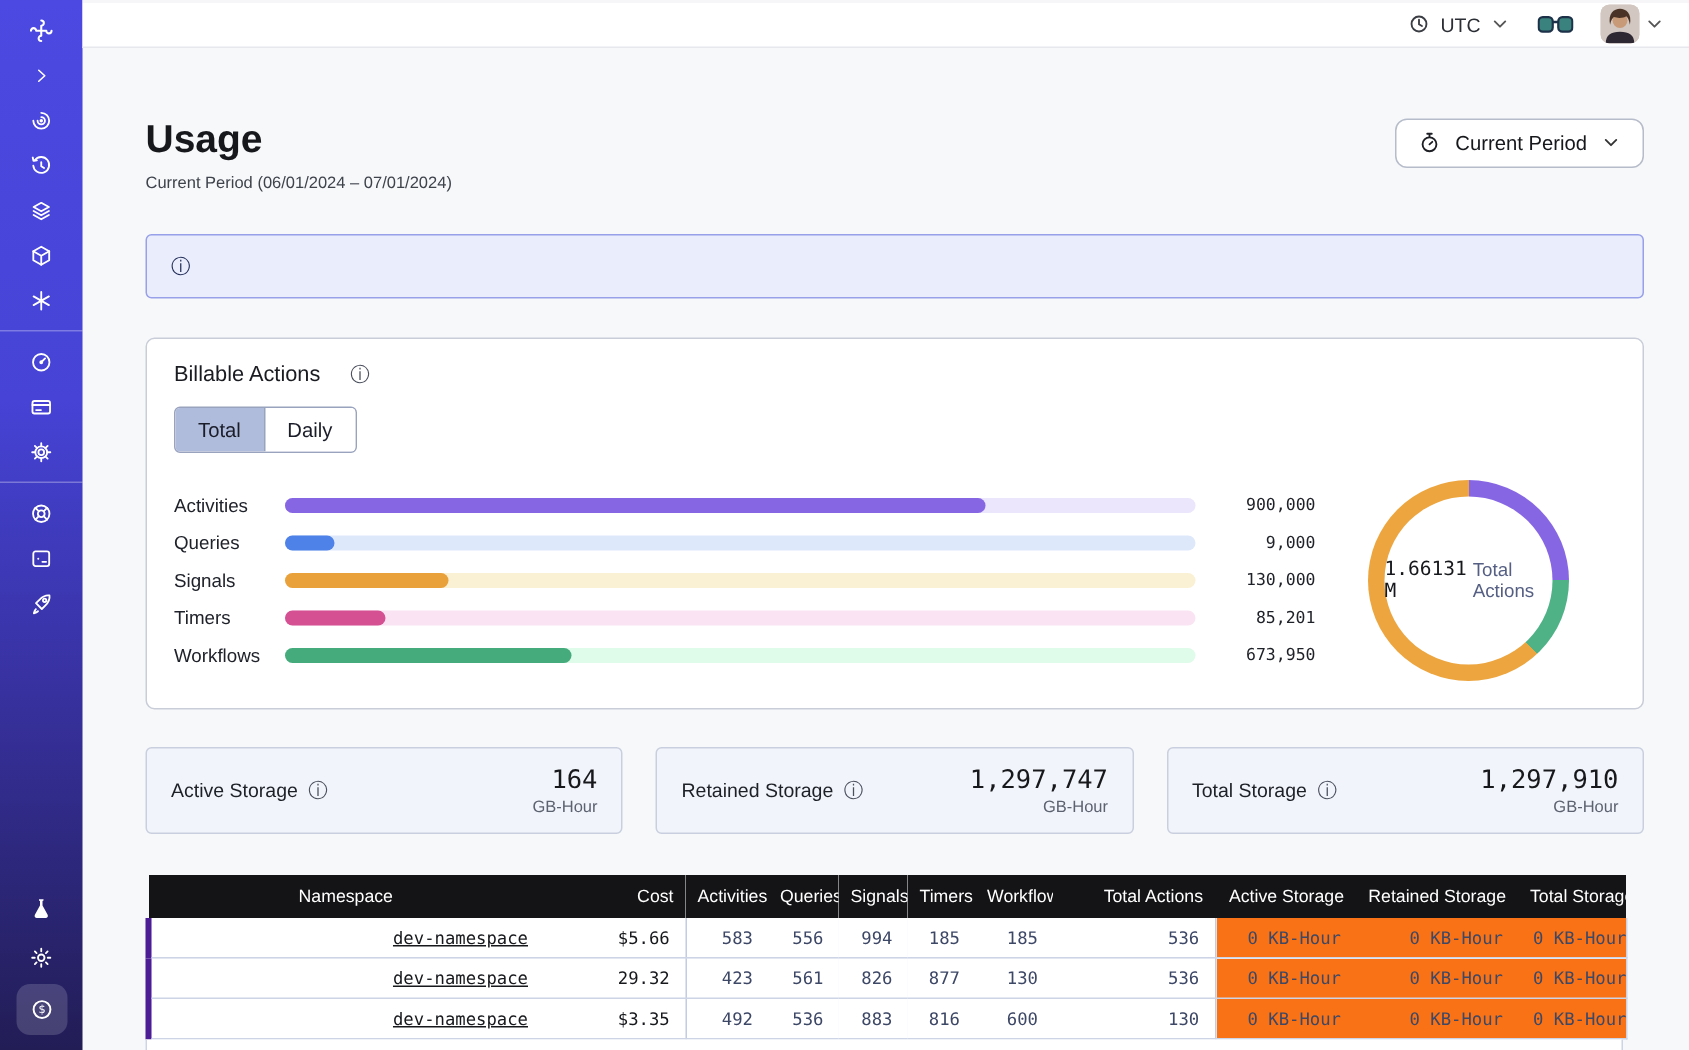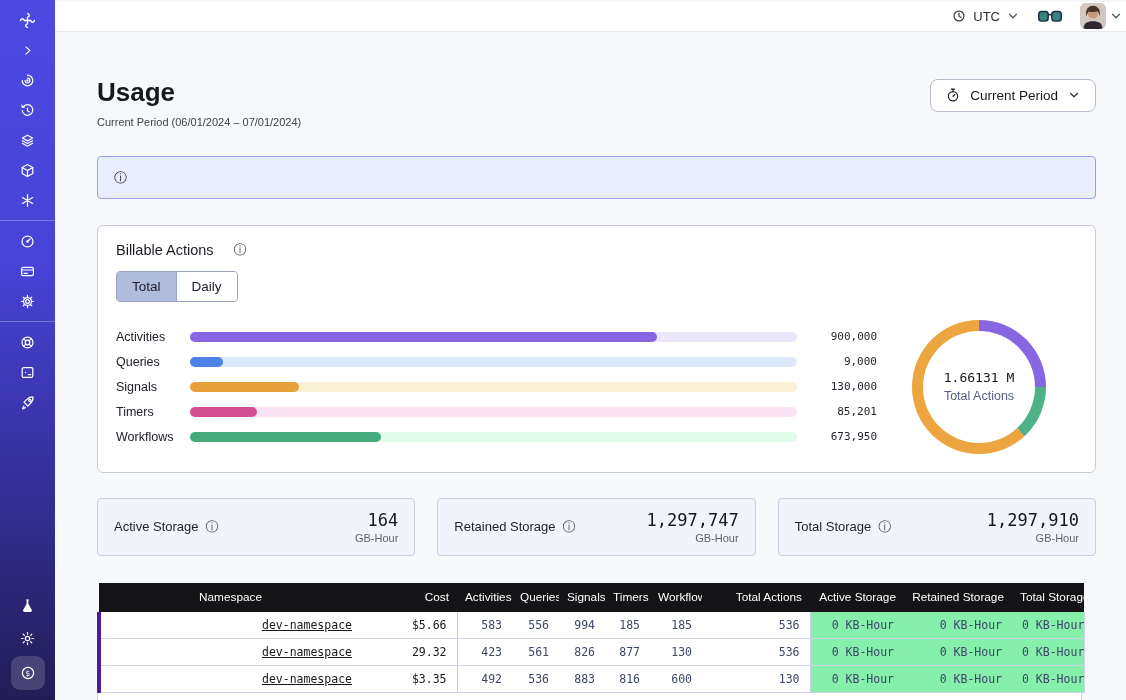--- a/index.html
+++ b/index.html
@@ -12,21 +12,21 @@
     display:flex;flex-direction:column;align-items:center;padding:5px 0 10px;}
   .sb-item{width:34px;height:30px;display:flex;align-items:center;justify-content:center;color:#fff;cursor:pointer}
   .sb-item svg{display:block}
   .sb-divider{width:55px;height:1px;background:rgba(255,255,255,.3);margin:5px 0}
   .sb-bottom{margin-top:auto;display:flex;flex-direction:column;align-items:center;gap:3px}
   .sb-item.active{background:rgba(255,255,255,.16);border-radius:9px;width:34px;height:34px}
 
   
   .main{flex:1;display:flex;flex-direction:column;min-width:0}
   .top-strip{height:3px;background:#f6f6f8}
-  .topbar{height:37px;background:#fff;border-bottom:1px solid #e6e8ee;display:flex;align-items:center;justify-content:flex-end;padding:0 3px;gap:18px}
+  .topbar{height:37px;background:#fff;border-bottom:1px solid #e6e8ee;display:flex;align-items:center;justify-content:flex-end;padding:0 16px;gap:18px}
   .tz{display:flex;align-items:center;gap:6px;font-size:13px;color:#2b2e35;cursor:pointer;font-weight:500}
   .icon-btn{display:flex;align-items:center;cursor:pointer}
   .avatar-wrap{display:flex;align-items:center;gap:3px;cursor:pointer}
   .avatar{width:26px;height:26px;border-radius:6px;overflow:hidden;background:#cfc4bd}
 
   
   .content{padding:0 30px 0 42px;flex:1}
   .title-row{display:flex;justify-content:space-between;align-items:flex-start;margin-top:45px}
   h1{font-size:26px;font-weight:600;color:#17181c;margin:0}
   .subtitle{font-size:11px;color:#3f434c;margin-top:8px}
@@ -46,21 +46,21 @@
 
   .chart-row{display:flex;align-items:center;margin-top:18px}
   .bars{flex:1;display:flex;flex-direction:column;gap:10px;padding-right:4px}
   .bar-row{display:flex;align-items:center;height:15px}
   .bar-label{width:74px;font-size:12.5px;color:#20222b}
   .bar-track{flex:1;height:10px;border-radius:5px;position:relative}
   .bar-fill{position:absolute;left:0;top:0;height:10px;border-radius:5px}
   .bar-value{width:80px;text-align:right;font-family:"DejaVu Sans Mono",monospace;font-size:11px;color:#1f2128}
   .donut-wrap{width:196px;display:flex;justify-content:center}
   .donut{width:134px;height:134px;border-radius:50%;display:flex;align-items:center;justify-content:center}
-  .donut-hole{width:112px;height:112px;border-radius:50%;background:#fff;display:flex;flex-direction:column;align-items:center;justify-content:center;gap:4px}
+  .donut-hole{width:112px;height:112px;border-radius:50%;background:#fff;display:flex;flex-direction:row;align-items:center;justify-content:center;gap:4px}
   .donut-value{font-family:"DejaVu Sans Mono",monospace;font-size:13px;color:#17181c}
   .donut-sub{font-size:12.5px;color:#555f83}
 
   .storage-row{display:flex;gap:22px;margin-top:25px}
   .storage-card{flex:1;background:#f1f4fa;border:1px solid #c9cfde;border-radius:4px;padding:8px 16px;display:flex;justify-content:space-between;align-items:center;height:58px}
   .storage-label{font-size:13px;color:#1e2027;display:flex;gap:7px;align-items:center}
   .storage-label .info-glyph{color:#4a4f5c}
   .sv{text-align:right}
   .sv-num{font-family:"DejaVu Sans Mono",monospace;font-size:17px;color:#17181c}
   .sv-unit{font-size:11px;color:#5d6270;margin-top:2px}
@@ -68,21 +68,21 @@
   .table-wrap{margin-top:27px;width:985px}
   table{border-collapse:collapse;table-layout:fixed;width:985px}
   thead th{background:#141417;color:#fff;font-size:11.8px;font-weight:500;height:29px;padding:0 8px;text-align:right;white-space:nowrap;overflow:hidden}
   thead th.first{text-align:center;}
   tbody td{background:#fff;height:27px;font-family:"DejaVu Sans Mono",monospace;font-size:11.5px;color:#3d4766;text-align:right;
     padding:0 10px;border-bottom:1px solid #ccd4e6;white-space:nowrap;overflow:hidden}
   tbody td.first{text-align:right;padding-left:18px;border-left:4px solid #4c1d95}
   tbody td.last{border-right:1px solid #ccd4e6}
   tbody td.cost{color:#17181c}
   tbody td.divider{border-right:1px solid #c3cce2}
-  tbody td.storage{background:#86efac}
+  tbody td.storage{background:#f97316}
   .ns-link{color:#17181c;text-decoration:underline;cursor:pointer}
   .table-bottom{height:7px;background:#fff;border-left:1px solid #ccd4e6;border-right:1px solid #ccd4e6;width:985px}
 </style>
 </head>
 <body>
 
 <div class="app">
 
   <aside class="sidebar" id="sidebar">
       <div class="sb-item">

